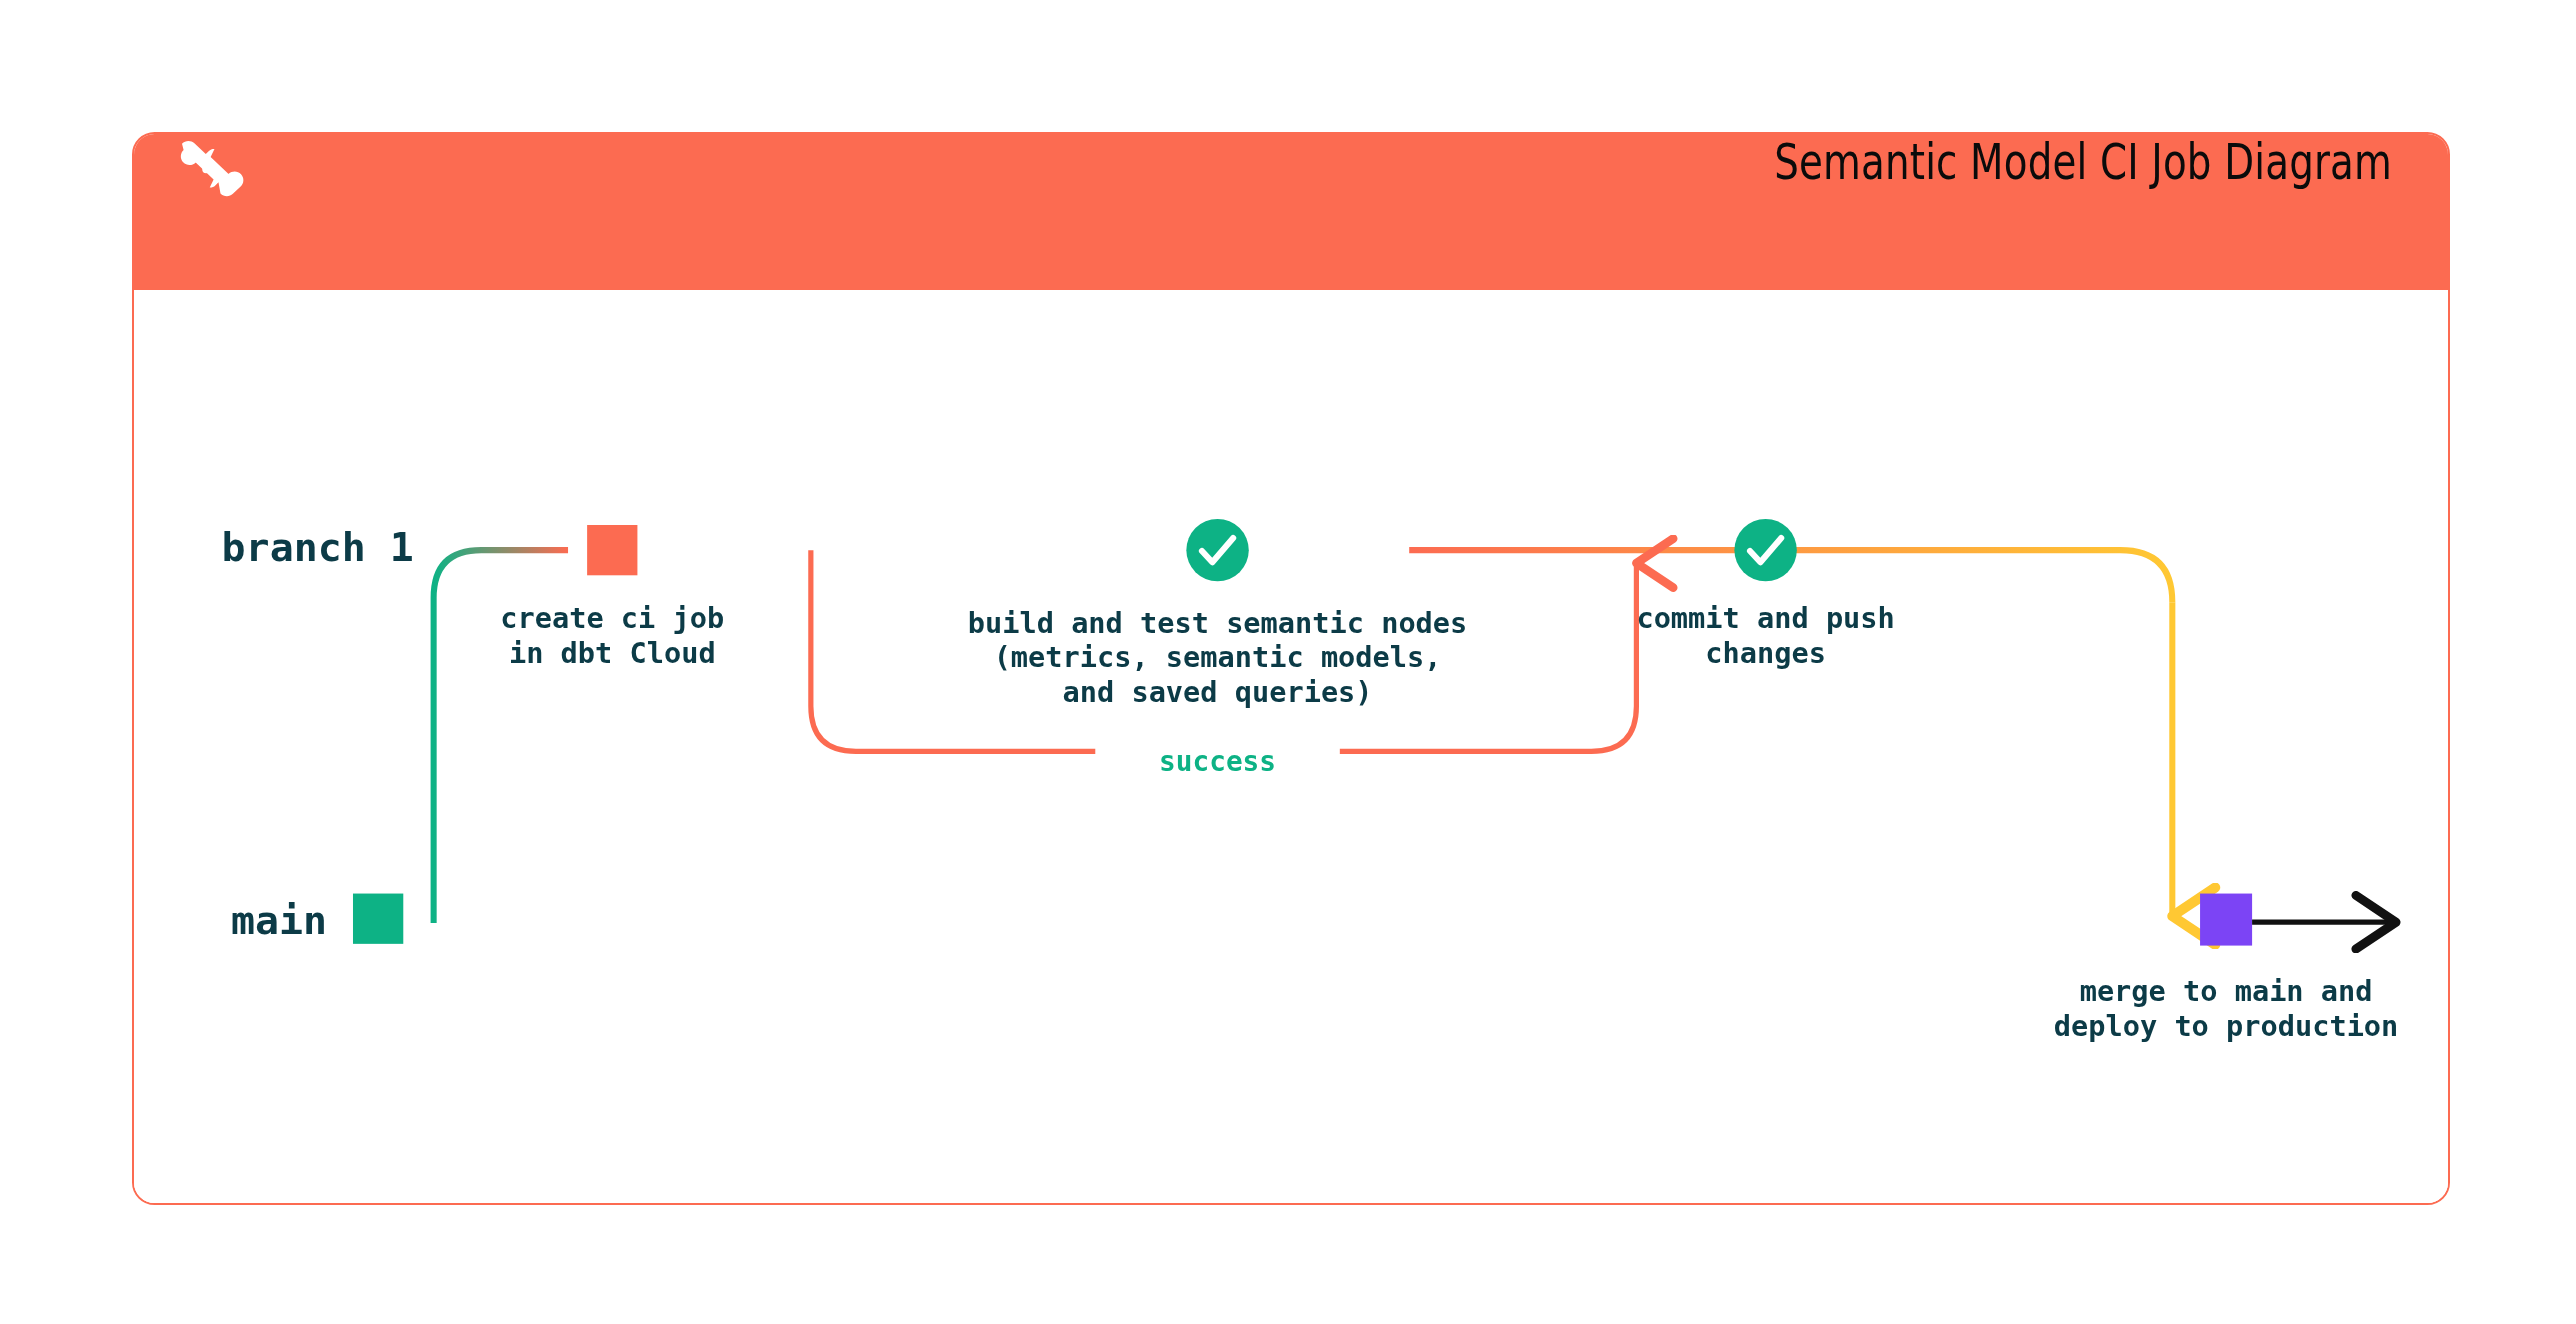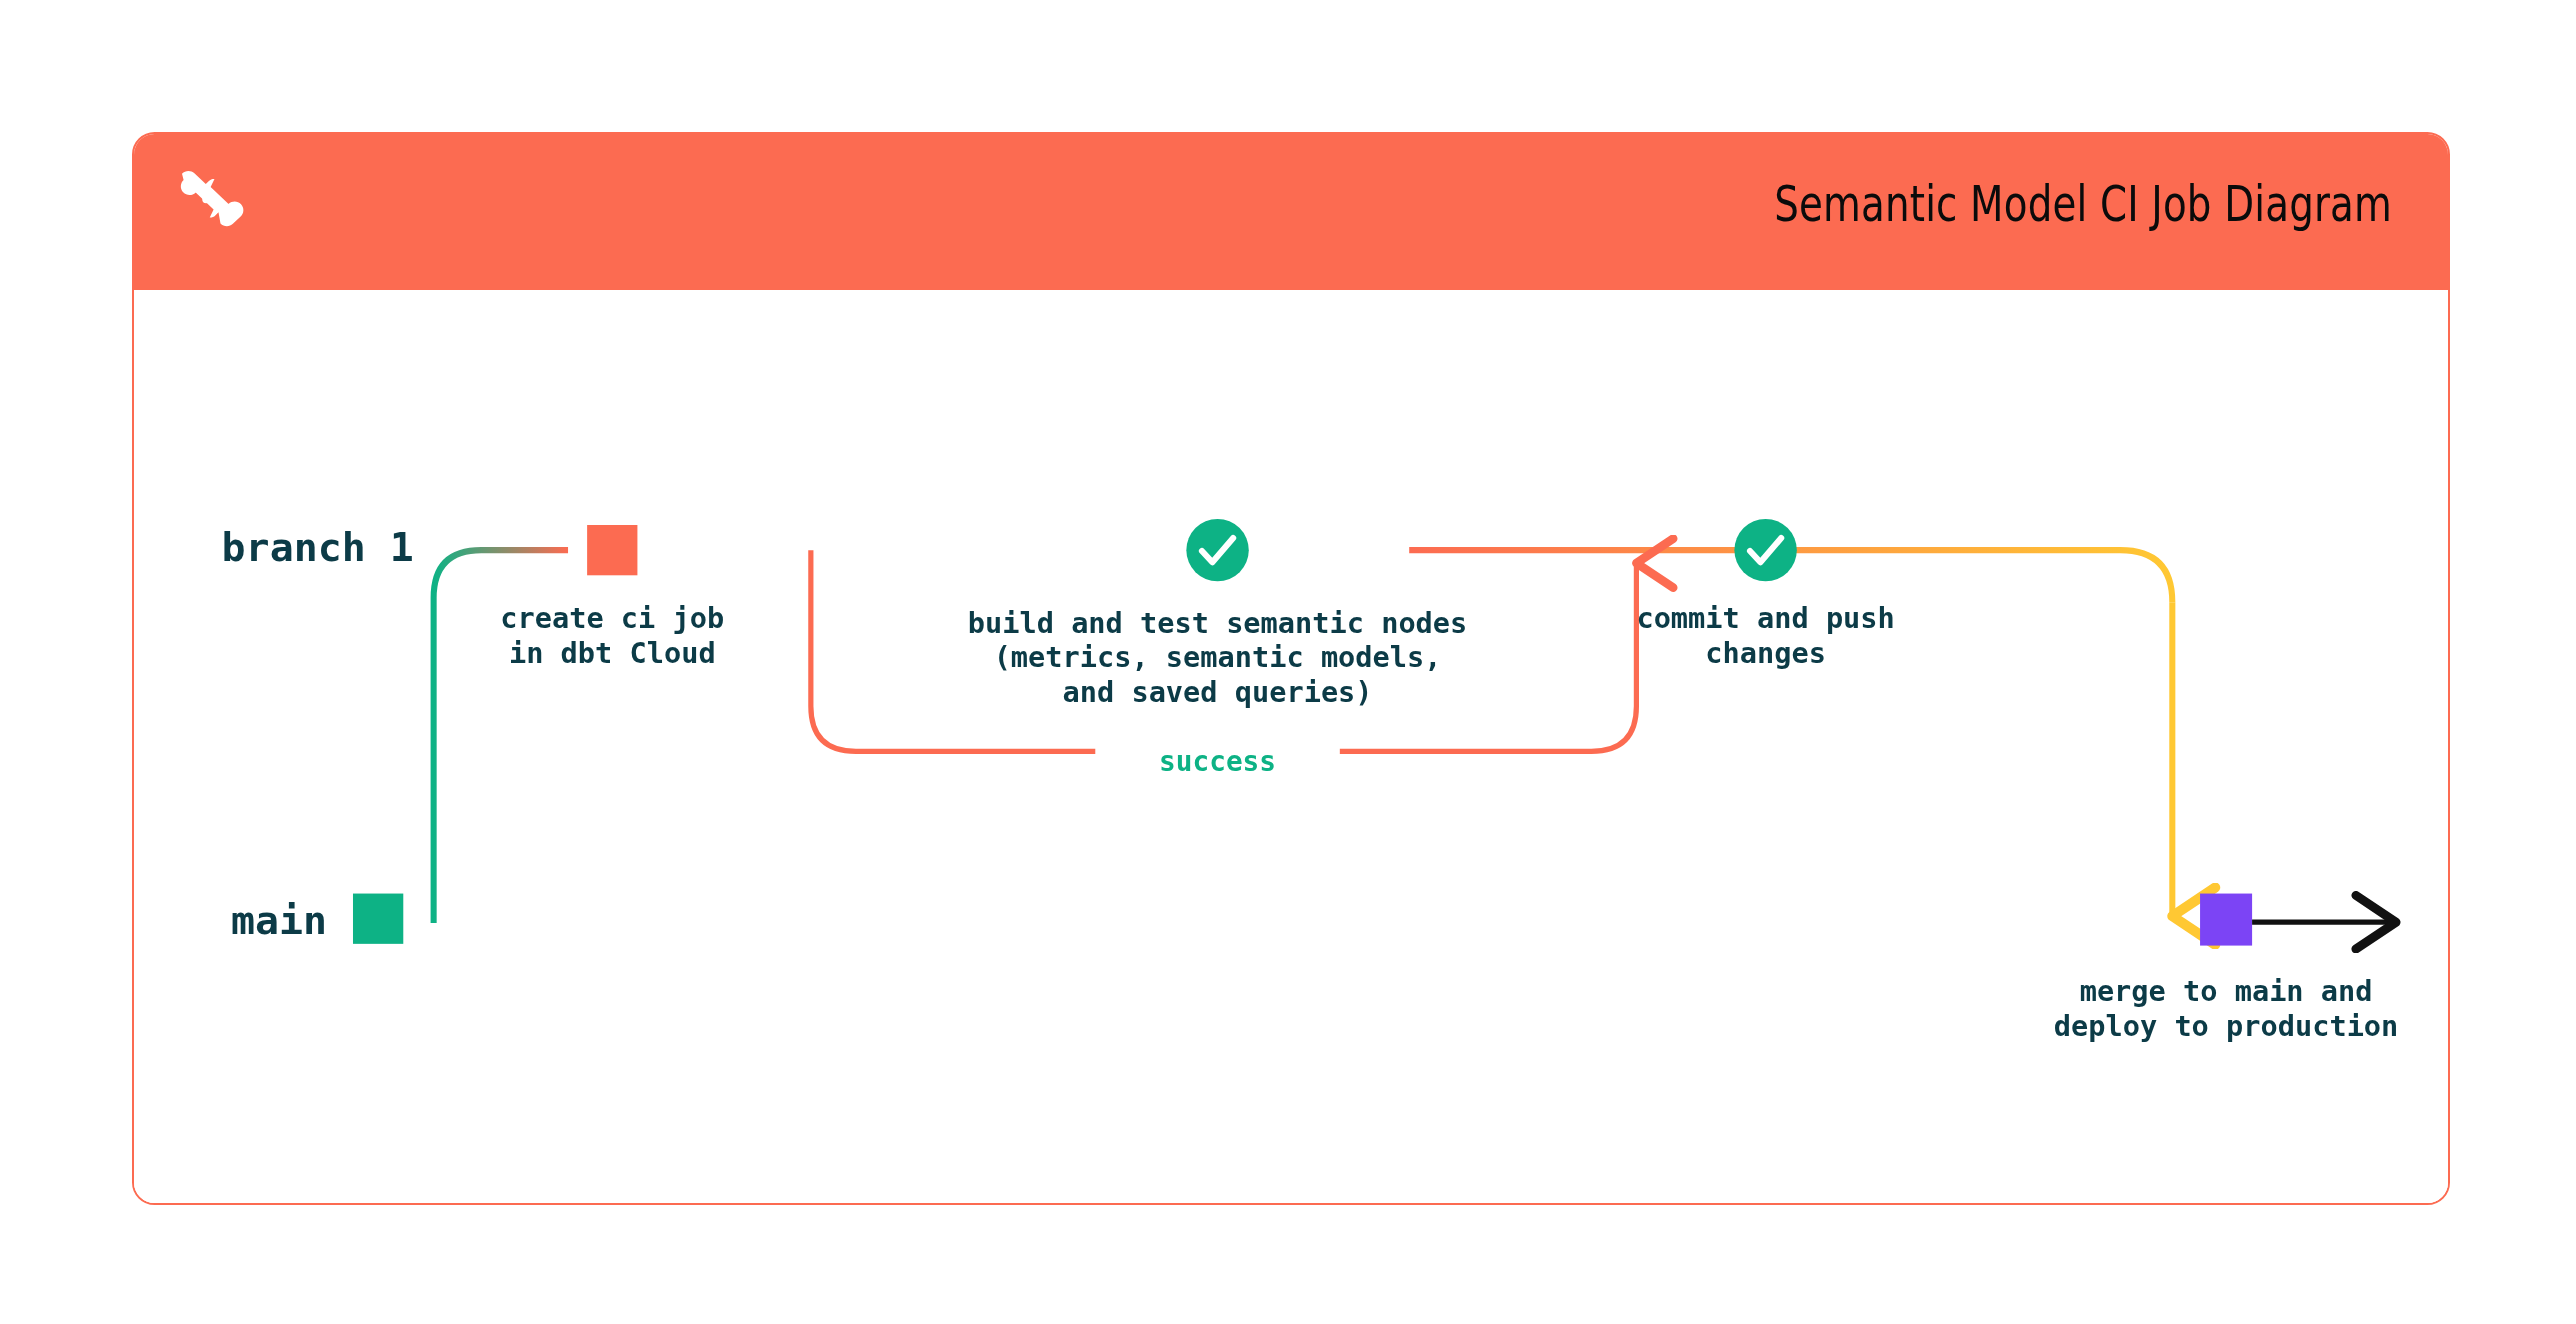--- a/index.html
+++ b/index.html
@@ -18,21 +18,21 @@
     border:2.6px solid #FC6B51;
     border-radius:22.6px;
     box-sizing:border-box;
     background:#ffffff;
     overflow:hidden;
   }
   .card-header{
     position:absolute;left:0;top:0;
     width:100%;height:156px;
     background:#FC6B51;
-    display:flex;align-items:center;
+    display:flex;align-items:flex-start;
     box-sizing:border-box;
     padding:0 56px 16px 38px;
   }
   .logo{width:80px;height:80px;flex:0 0 auto;}
   .card-title{
     margin-left:auto;
     color:#0b0b0b;
     font-family:"DejaVu Sans Condensed","Liberation Sans",sans-serif;
     font-size:49px;
     font-weight:400;

